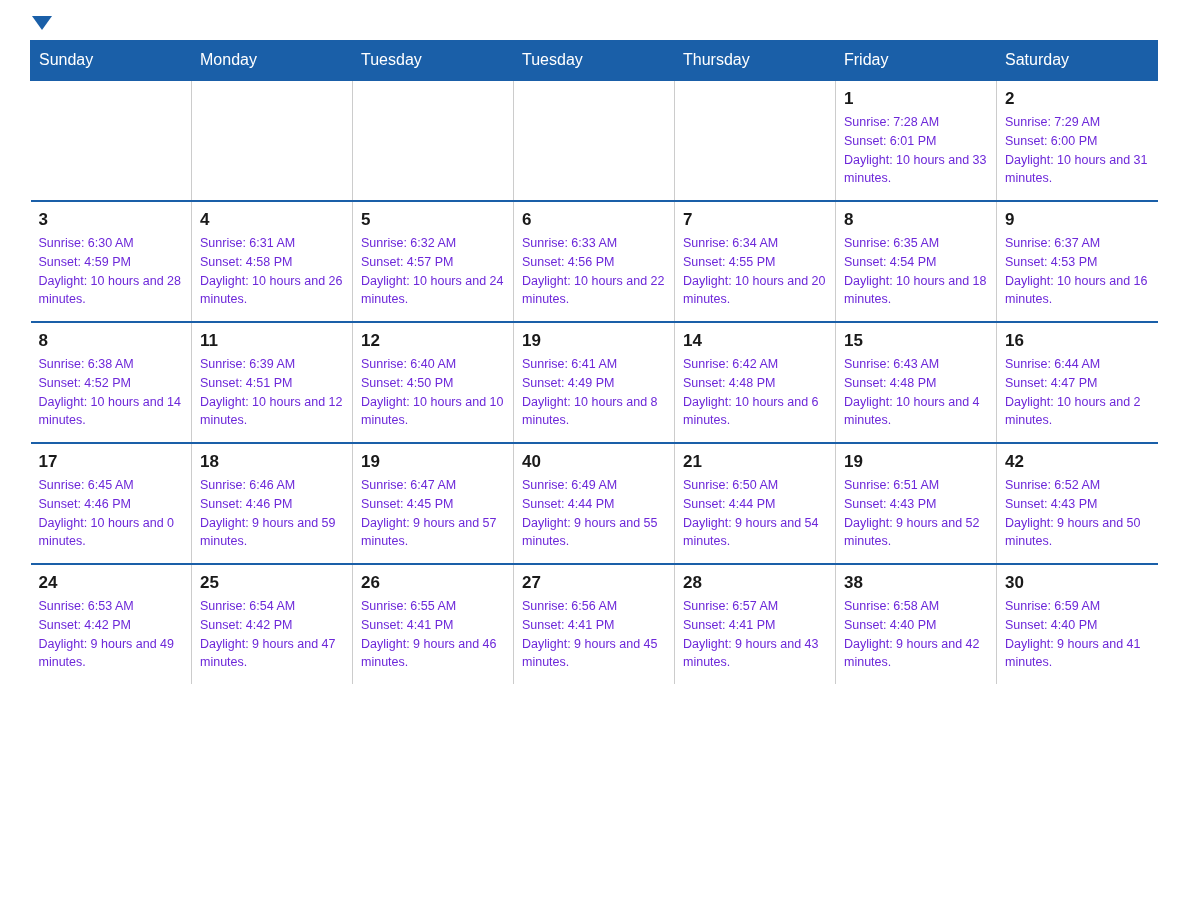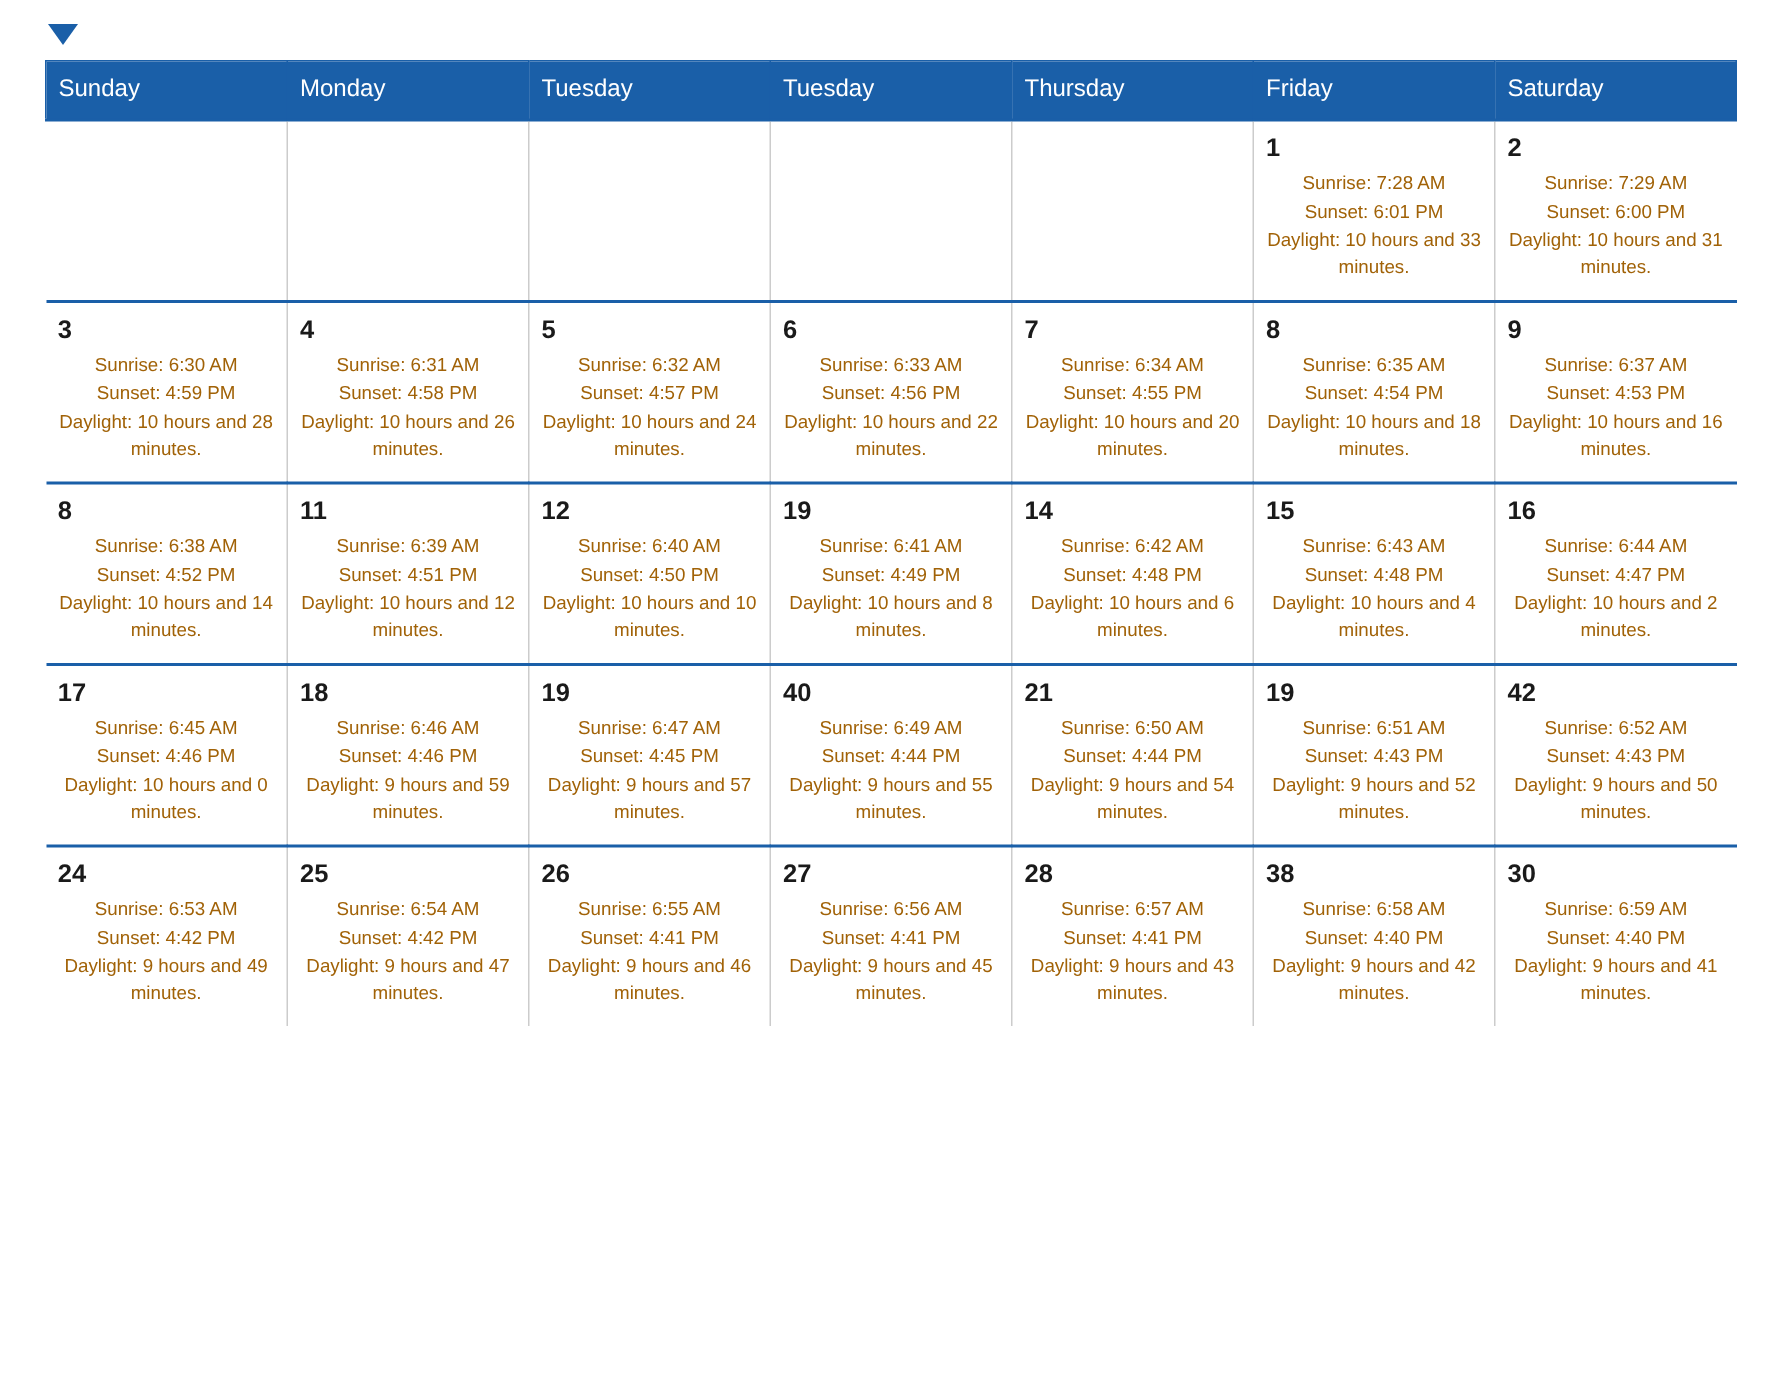--- a/index.html
+++ b/index.html
@@ -97,22 +97,21 @@
     .day-number {
       font-size: 17px;
       font-weight: bold;
       color: #1a1a1a;
       display: block;
       margin-bottom: 4px;
     }
     .day-info {
       font-size: 12.5px;
       line-height: 1.5;
-      color: #a16207;
-      text-align: center;
+      color: #6d28d9;
     }
     .empty-cell {
       background: #f8f8f8;
     }
   </style>
 </head>
 <body>
 
 <div class="page-wrapper">
 

